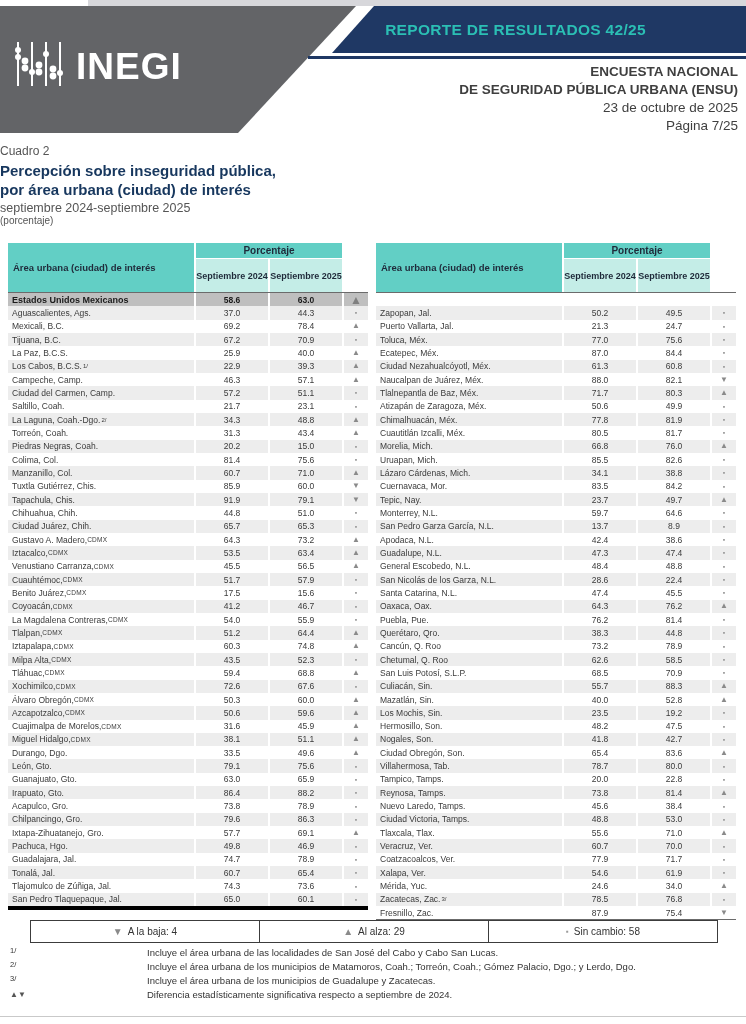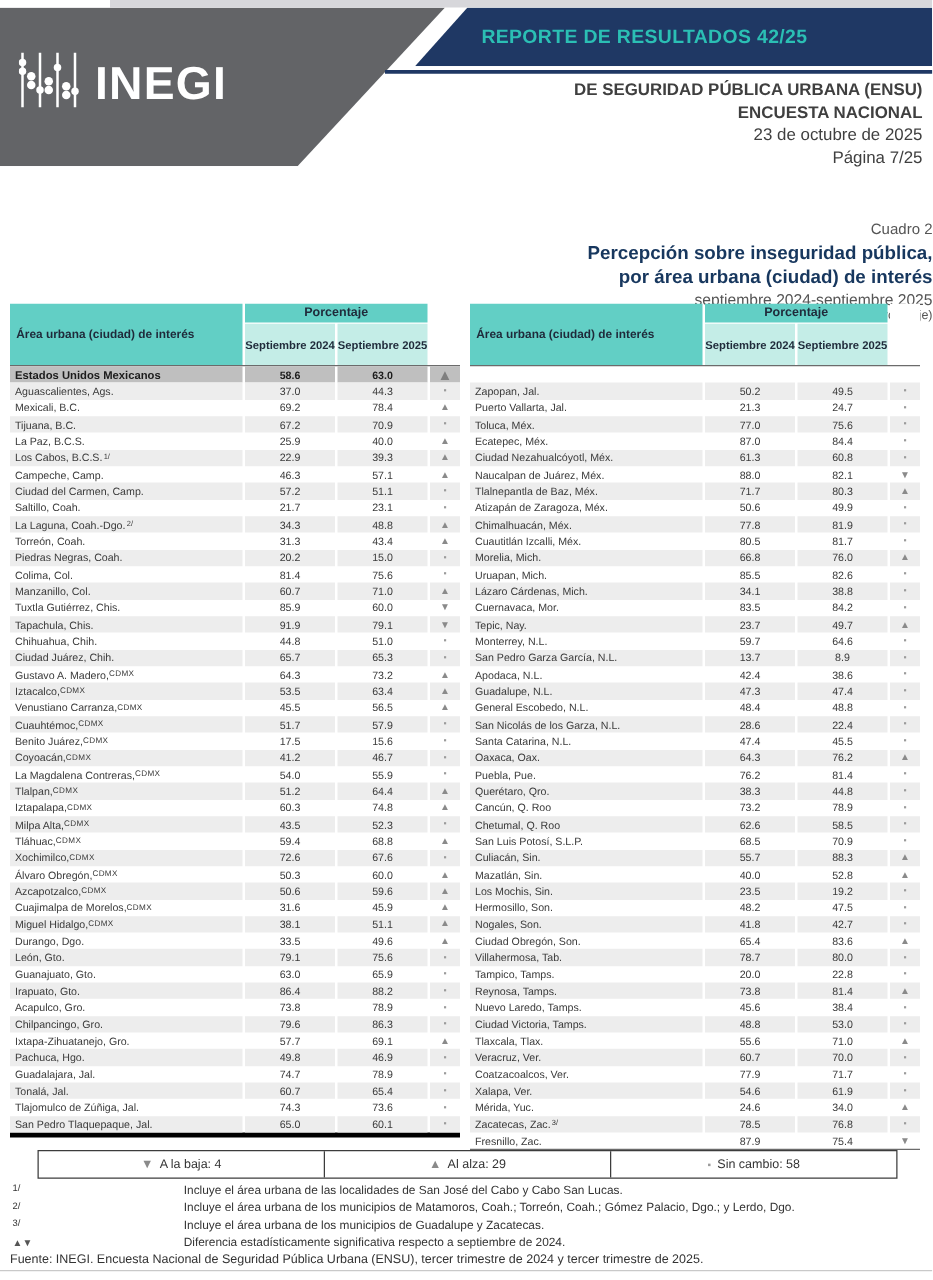--- a/index.html
+++ b/index.html
@@ -14,21 +14,21 @@
   .report-bar{position:absolute;left:0;top:6px;width:746px;height:47px;background:#1f3864;
               clip-path:polygon(374px 0,100% 0,100% 100%,332px 100%);
               display:flex;align-items:center;}
   .report-bar span{display:block;width:100%;text-align:center;padding-left:285px;
                    color:#2bbfb4;font-weight:bold;font-size:15.5px;letter-spacing:.3px;}
   .report-rule{position:absolute;left:308px;top:56px;width:438px;height:3px;background:#1f3864;}
   .hdr-text{position:absolute;right:8px;top:63px;text-align:right;font-size:13.5px;
             line-height:18px;color:#3f3f3f;}
   .hdr-text .b{font-weight:bold;}
   
-  .title-block{position:absolute;left:0;top:176px;width:746px;text-align:right;}
+  .title-block{position:absolute;left:0;top:144px;width:746px;text-align:left;}
   .t-cuadro{font-size:12px;color:#555;margin-bottom:3px;}
   .t-main{font-size:15px;font-weight:bold;color:#17375e;line-height:19px;}
   .t-period{font-size:12.5px;color:#555;margin-top:2px;}
   .t-unit{font-size:10px;color:#555;}
   
   .tables{position:absolute;left:8px;top:243px;display:flex;gap:8px;}
   .dtable{width:360px;}
   .thead{display:flex;height:49px;}
   .h-area{width:186px;background:#62cfc5;color:#1f2a3a;font-weight:bold;font-size:9.5px;
           display:flex;align-items:center;padding-left:5px;box-sizing:border-box;line-height:11px;}
@@ -111,22 +111,22 @@
       <span class="logo-text">INEGI</span>
     </div>
   </div>
 
   <div class="report-bar">
     <span>REPORTE DE RESULTADOS 42/25</span>
   </div>
   <div class="report-rule"></div>
 
   <div class="hdr-text">
+    <div class="b">ENCUESTA NACIONAL</div>
     <div class="b">DE SEGURIDAD PÚBLICA URBANA (ENSU)</div>
-    <div class="b">ENCUESTA NACIONAL</div>
     <div>23 de octubre de 2025</div>
     <div>Página 7/25</div>
   </div>
 
   <div class="title-block">
     <div class="t-cuadro">Cuadro 2</div>
     <div class="t-main">Percepción sobre inseguridad pública,</div>
     <div class="t-main">por área urbana (ciudad) de interés</div>
     <div class="t-period">septiembre 2024-septiembre 2025</div>
     <div class="t-unit">(porcentaje)</div>
@@ -932,16 +932,15 @@
     <div class="fn-line">
       <span class="fn-marker">3/</span>
       <span class="fn-text">Incluye el área urbana de los municipios de Guadalupe y Zacatecas.</span>
     </div>
     <div class="fn-line">
       <span class="fn-marker tri">▲▼</span>
       <span class="fn-text">Diferencia estadísticamente significativa respecto a septiembre de 2024.</span>
     </div>
   </div>
 
-  <div class="source">Fuente: INEGI. Encuesta Nacional de Seguridad Pública Urbana (ENSU), tercer trimestre de 2024 y tercer trimestre de 2025.</div>
   <div class="bottom-rule"></div>
 
 </div>
 
 </body></html>

